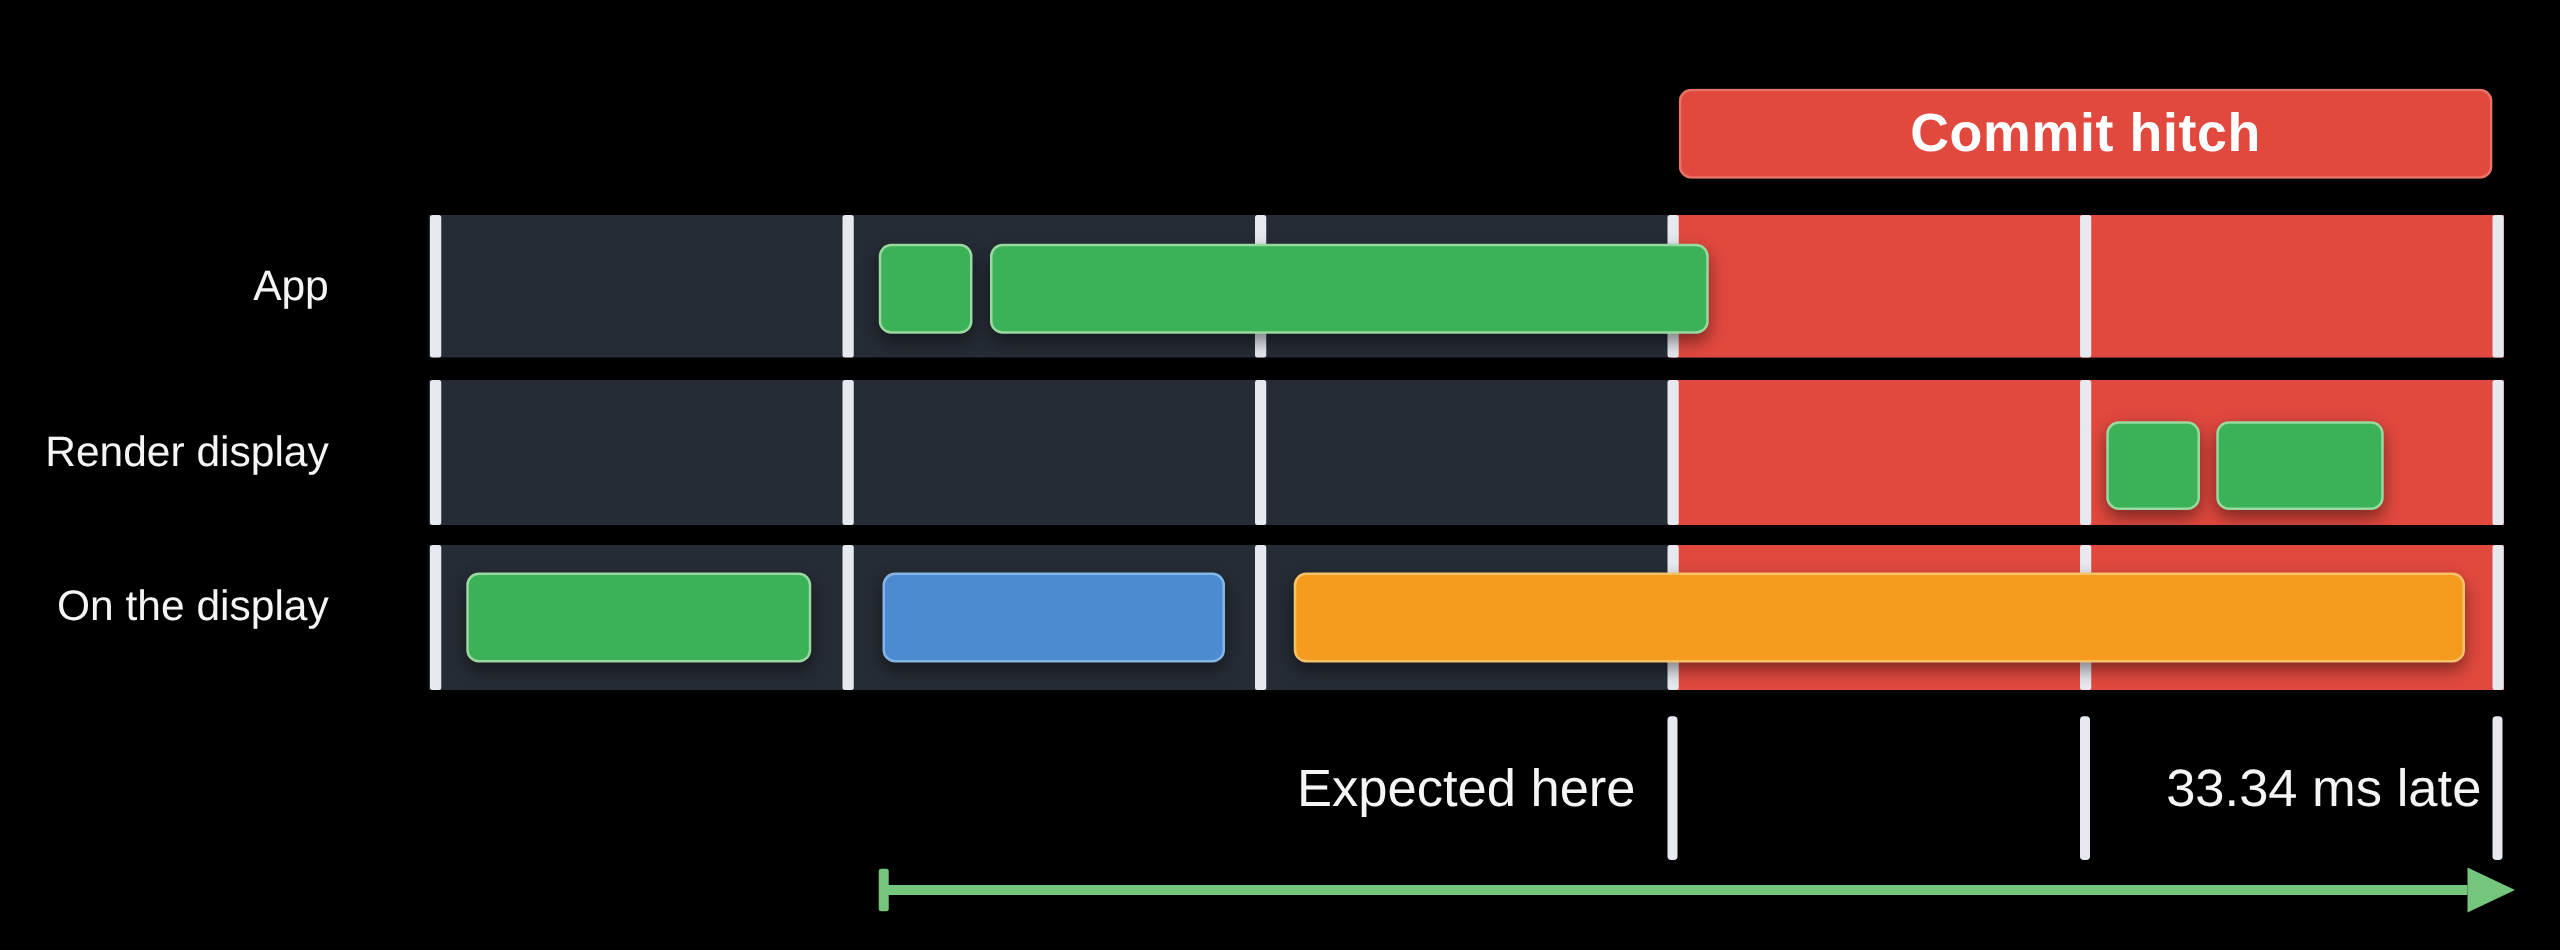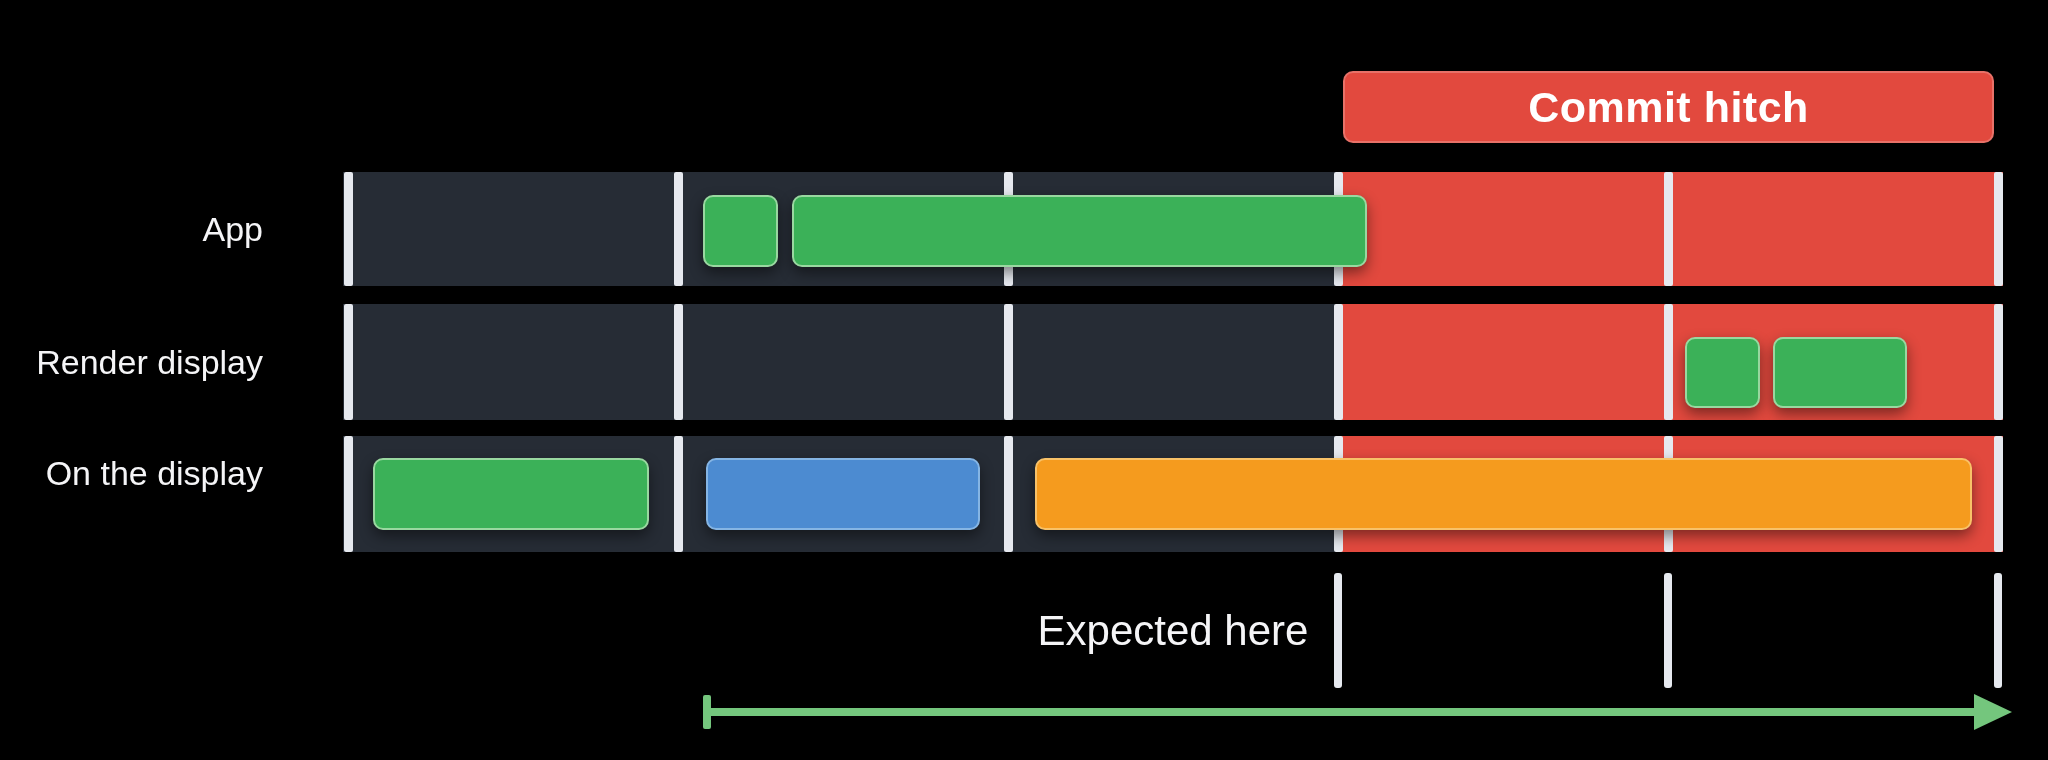--- a/index.html
+++ b/index.html
@@ -50,21 +50,21 @@
         <div class="hitch-region" style="left: 995px; width: 665px;"></div>
         <div class="tick" style="left: 0.5px; width: 9px;"></div>
         <div class="tick" style="left: 330.5px; width: 9px;"></div>
         <div class="tick" style="left: 660.5px; width: 9px;"></div>
         <div class="tick" style="left: 990.5px; width: 9px;"></div>
         <div class="tick" style="left: 1320.5px; width: 9px;"></div>
         <div class="tick" style="left: 1650.5px; width: 9px;"></div>
         <div class="bar" style="left: 1342px; top: 33px; width: 75px; height: 71px; background: rgb(59, 177, 88); border-color: rgb(153, 216, 160);"></div>
         <div class="bar" style="left: 1430px; top: 33px; width: 134px; height: 71px; background: rgb(59, 177, 88); border-color: rgb(153, 216, 160);"></div>
       </div>
-      <div class="lane-label" style="top: 415px; height: 116px; width: 263px;">On the display</div>
+      <div class="lane-label" style="top: 427px; height: 116px; width: 263px;">On the display</div>
       <div class="lane-track" style="left: 343px; top: 436px; width: 1660px; height: 116px;">
         <div class="hitch-region" style="left: 995px; width: 665px;"></div>
         <div class="tick" style="left: 0.5px; width: 9px;"></div>
         <div class="tick" style="left: 330.5px; width: 9px;"></div>
         <div class="tick" style="left: 660.5px; width: 9px;"></div>
         <div class="tick" style="left: 990.5px; width: 9px;"></div>
         <div class="tick" style="left: 1320.5px; width: 9px;"></div>
         <div class="tick" style="left: 1650.5px; width: 9px;"></div>
         <div class="bar" style="left: 30px; top: 22px; width: 276px; height: 72px; background: rgb(59, 177, 88); border-color: rgb(153, 216, 160);"></div>
         <div class="bar" style="left: 363px; top: 22px; width: 274px; height: 72px; background: rgb(76, 139, 209); border-color: rgb(133, 181, 228);"></div>
@@ -72,20 +72,21 @@
       </div>
     </div>
 
   <div id="markers">
       <div class="marker" style="left: 1334px; top: 573px; width: 8px; height: 115px;"></div>
       <div class="marker" style="left: 1664px; top: 573px; width: 8px; height: 115px;"></div>
       <div class="marker" style="left: 1994px; top: 573px; width: 8px; height: 115px;"></div>
     </div>
 
   <div class="note" id="note-expected" style="left: 1173px; top: 631px; text-align: right;">Expected here</div>
+  <div class="note" id="note-late" style="left: 1859px; top: 631px;">33.34 ms late</div>
 
   <div id="arrow">
     <div class="arrow-cap" id="arrow-cap" style="left: 703px; top: 695px; width: 8px; height: 34px;"></div>
     <div class="arrow-shaft" id="arrow-shaft" style="left: 707px; top: 708px; width: 1267px; height: 8px;"></div>
     <div class="arrow-head" id="arrow-head" style="left: 1974px; top: 694px; border-left-width: 38px; border-top-width: 18px; border-bottom-width: 18px;"></div>
   </div>
 
 </div>
 
 </body></html>

